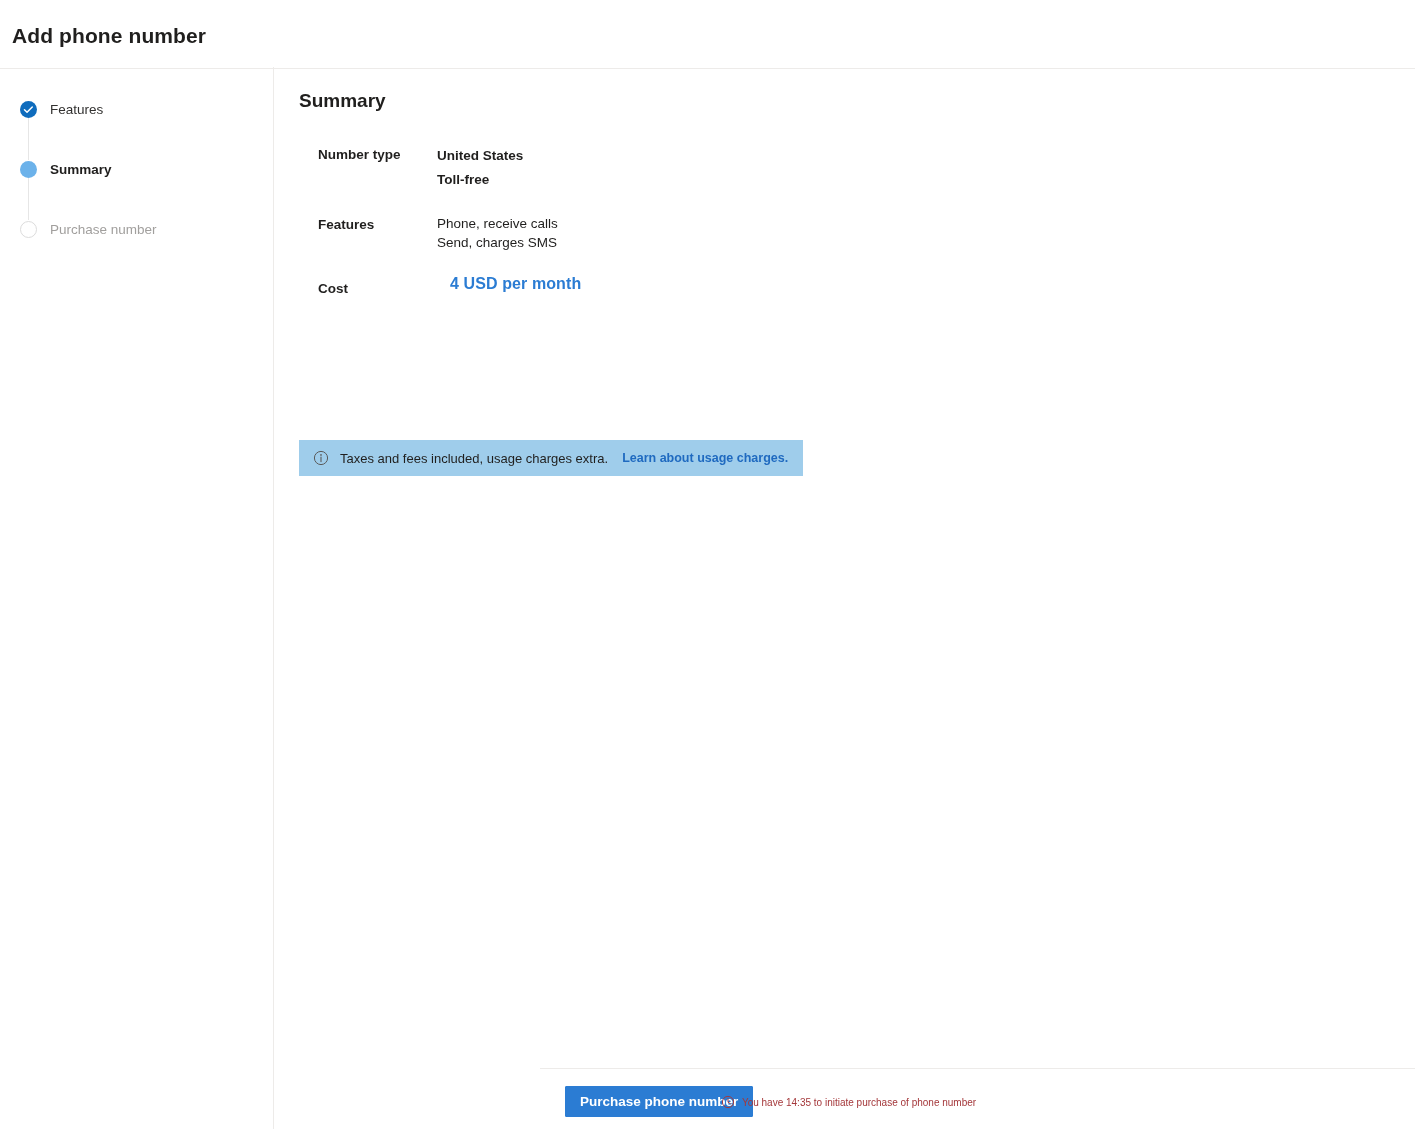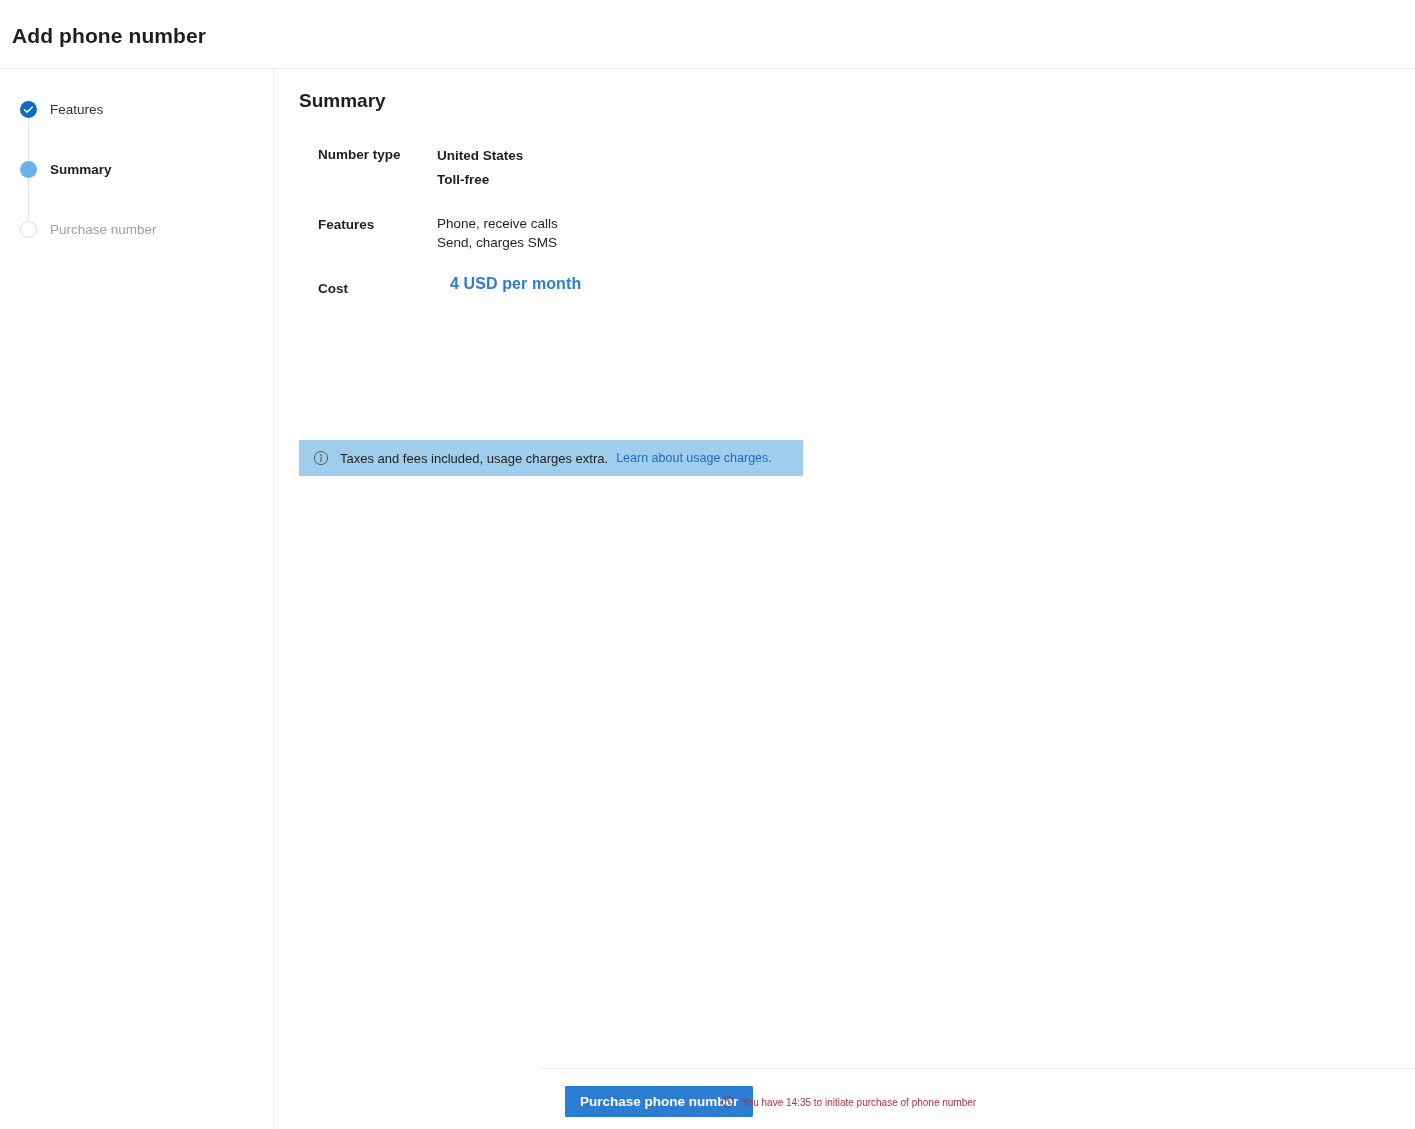--- a/index.html
+++ b/index.html
@@ -125,22 +125,22 @@
   .info-icon {
     flex: 0 0 16px; width: 16px; height: 16px;
     margin-right: 11px;
     display: block;
   }
   .info-text {
     font-size: 13px; color: #201f1e; font-weight: 400;
     white-space: nowrap;
   }
   .info-link {
-    font-size: 12.5px; color: #1f6ac0; font-weight: 400;
-    text-decoration: none; cursor: pointer; margin-left: 8px;
+    font-size: 12.5px; color: #1f6ac0; font-weight: 700;
+    text-decoration: none; cursor: pointer; margin-left: 14px;
   }
 
   
   .timer {
     position: absolute; left: 266px; top: 1028px;
     width: 1149px;
     display: flex; align-items: center; justify-content: center;
     color: #a4373a;
     font-size: 10px;
   }

